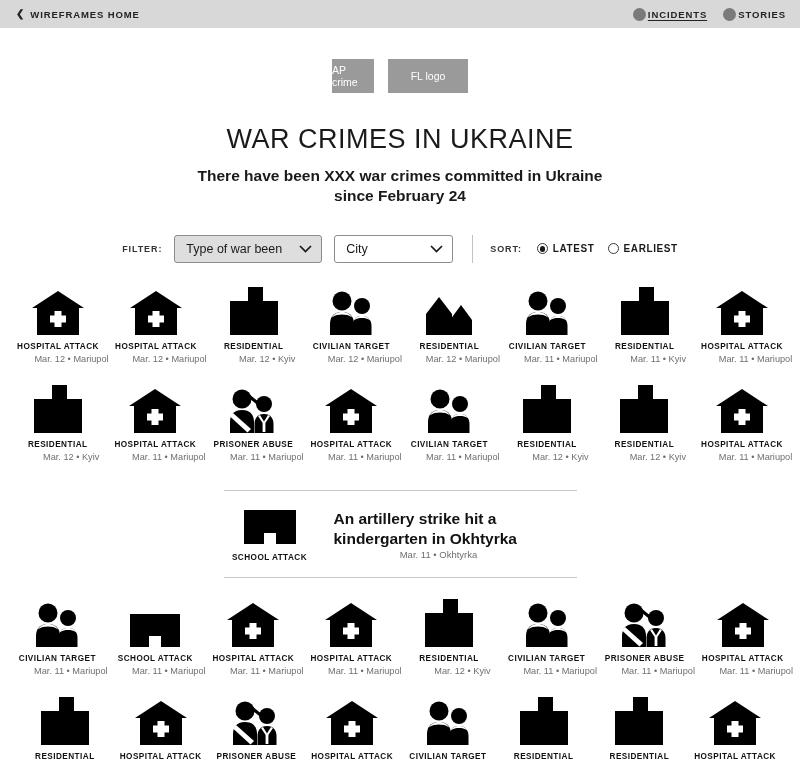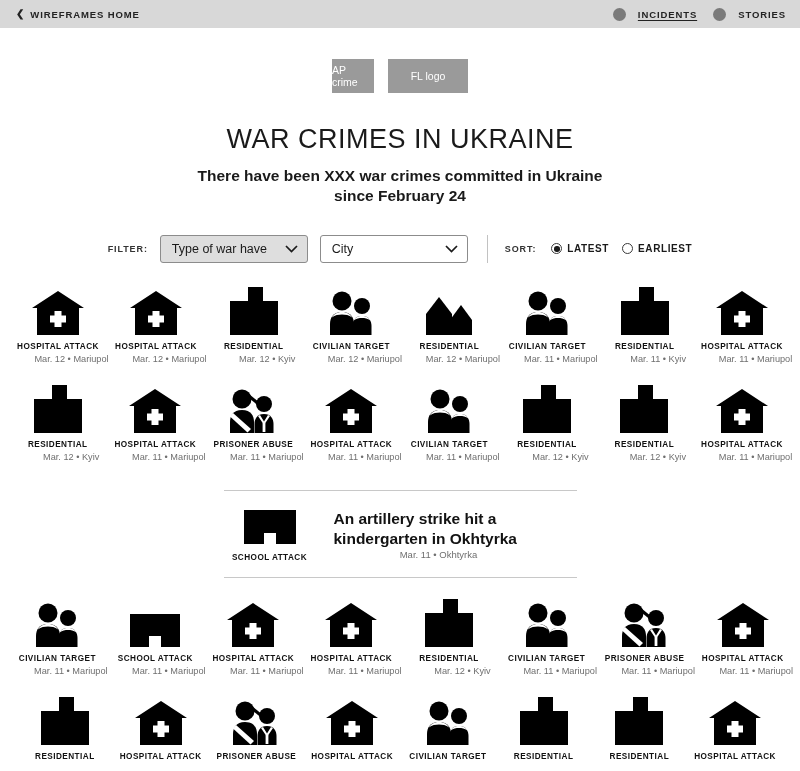--- a/index.html
+++ b/index.html
@@ -27,21 +27,21 @@
     letter-spacing: 0.9px;
     color: #232323;
     display: flex;
     align-items: center;
     gap: 5px;
     cursor: pointer;
   }
   .chev-left { font-size: 10px; line-height: 1; }
   .nav-right { display: flex; align-items: center; gap: 16px; }
   .nav-item {
-    display: flex; align-items: center; gap: 12px;
+    display: flex; align-items: center; gap: 2px;
     font-size: 9.5px; font-weight: 700; letter-spacing: 0.9px;
     color: #232323; cursor: pointer;
   }
   .nav-dot {
     width: 13px; height: 13px; border-radius: 50%;
     background: #7a7a7a; display: inline-block; flex: none;
   }
   .nav-item.active .nav-label { text-decoration: underline; text-underline-offset: 2px; }
 
   
@@ -89,21 +89,21 @@
   .select {
     height: 28px;
     border: 1px solid #8c8c8c;
     border-radius: 3px;
     display: flex; align-items: center; justify-content: space-between;
     padding: 0 9px 0 11px;
     font-size: 12.5px; color: #1a1a1a;
     cursor: pointer;
   }
   .select-type { width: 148px; background: #dedede; }
-  .select-city { width: 148px; background: #ffffff; margin-left: 12px; }
+  .select-city { width: 119px; background: #ffffff; margin-left: 12px; }
   .chev-down {
     width: 13px; height: 8px; flex: none; margin-left: 6px;
   }
   .divider-v {
     width: 1px; height: 28px; background: #c2c2c2; margin: 0 17px 0 19px;
   }
   .sort-group { display: flex; align-items: center; gap: 13px; }
   .sort-label { margin-right: 2px; }
   .radio-opt {
     display: flex; align-items: center; gap: 5px;
@@ -205,21 +205,21 @@
   <div class="logo-box logo-fl">FL logo</div>
 </div>
 
 <h1 class="title">WAR CRIMES IN UKRAINE</h1>
 <div class="subtitle">There have been XXX war crimes committed in Ukraine since February 24</div>
 
 <div class="controls">
   <span class="filter-label">FILTER:</span>
 
   <div class="select select-type">
-    <span>Type of war have</span>
+    <span>Type of war been</span>
     <svg class="chev-down" viewBox="0 0 13 8">
       <path d="M1 1 L6.5 6.6 L12 1" fill="none" stroke="#1a1a1a" stroke-width="1.7"></path>
     </svg>
   </div>
 
   <div class="select select-city">
     <span>City</span>
     <svg class="chev-down" viewBox="0 0 13 8">
       <path d="M1 1 L6.5 6.6 L12 1" fill="none" stroke="#1a1a1a" stroke-width="1.7"></path>
     </svg>

